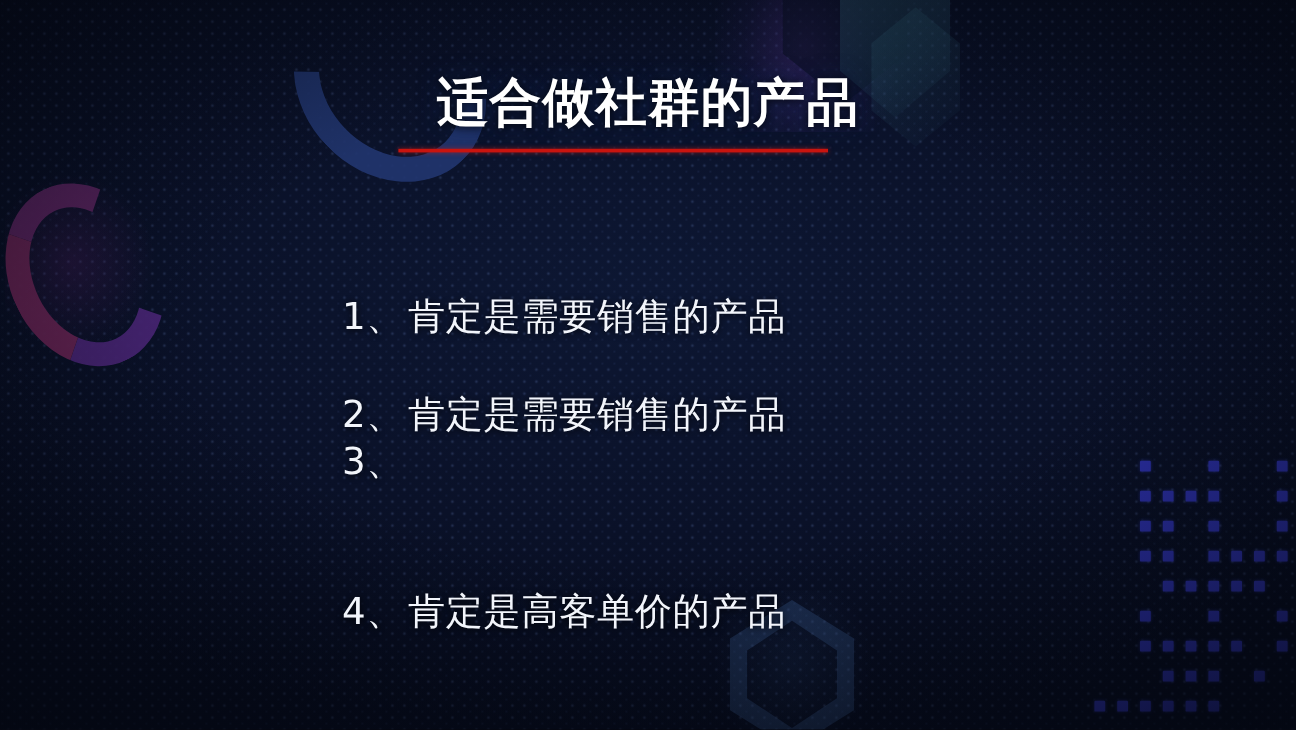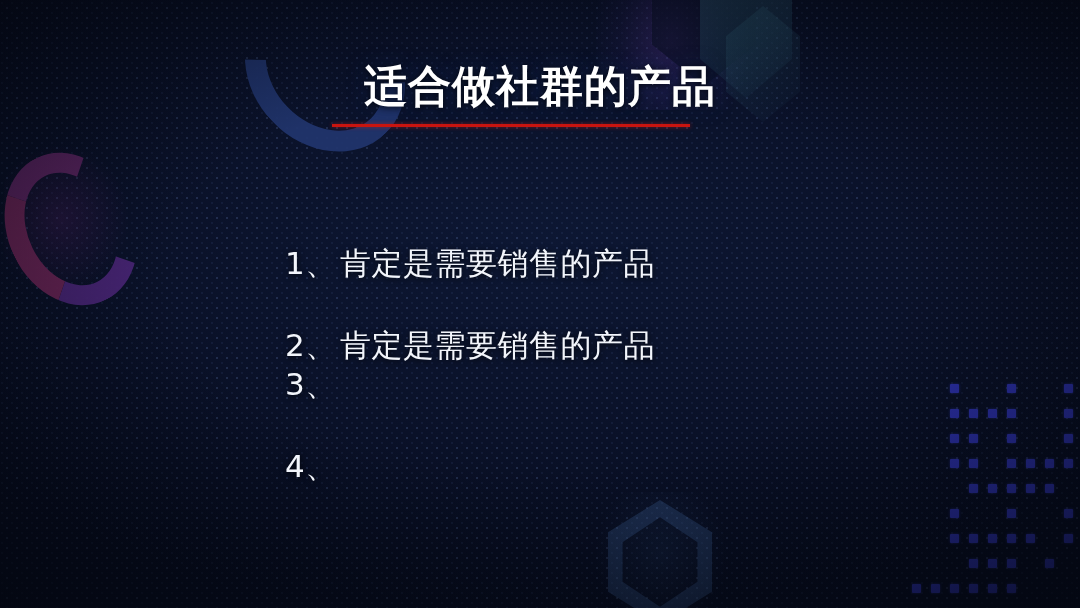--- a/index.html
+++ b/index.html
@@ -264,17 +264,18 @@
         </div>
         <div class="list-item">
           <span class="list-num">2、</span>
           <span class="list-text">肯定是需要销售的产品</span>
         </div>
         <div class="list-item">
           <span class="list-num">3、</span>
         </div>
         <div class="list-item">
           <span class="list-num">4、</span>
+          <span class="list-text">肯定是高客单价的产品</span>
         </div>
       </div>
 
   </div>
 </div>
 
 </body></html>

